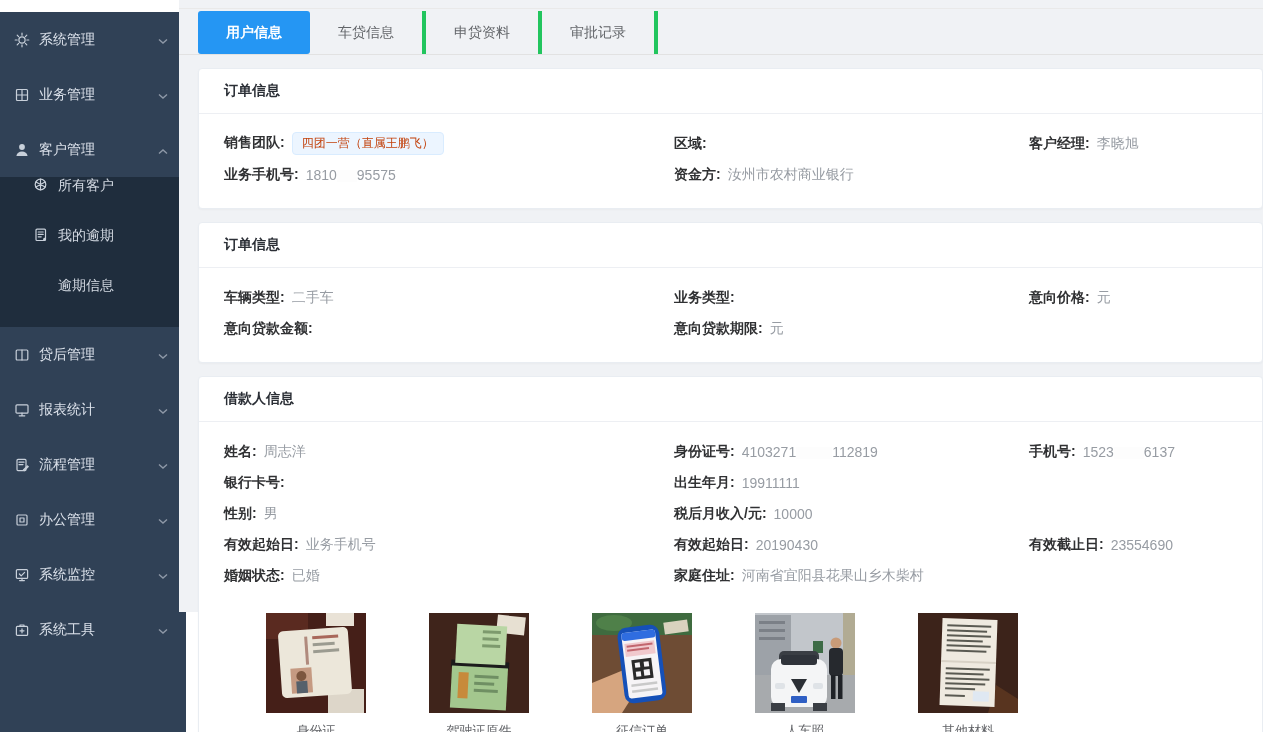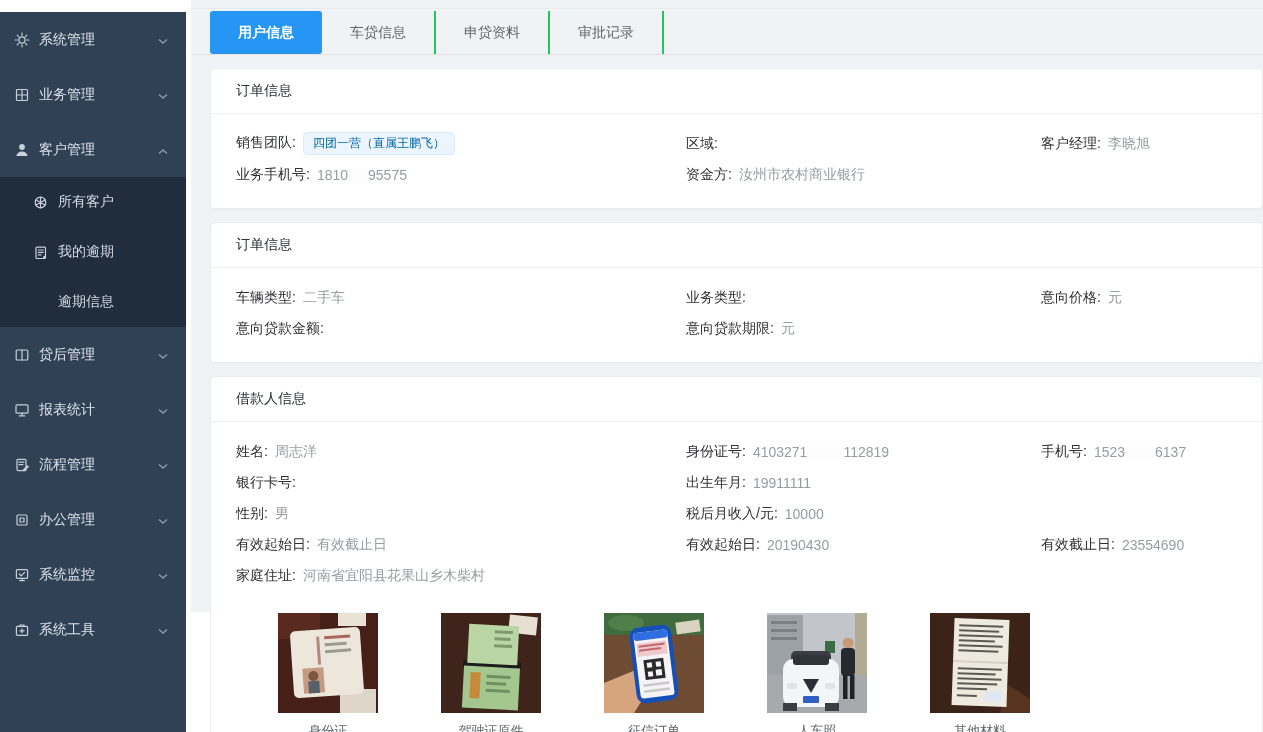--- a/index.html
+++ b/index.html
@@ -5,39 +5,39 @@
   html,body{margin:0;padding:0;width:1263px;height:732px;overflow:hidden;background:#fff;
     font-family:"Liberation Sans","DejaVu Sans",sans-serif;font-size:14px;}
   
   .sidebar{position:absolute;left:0;top:12px;width:186px;height:727px;background:#304156;box-sizing:border-box;}
   .m-item{height:55px;display:flex;align-items:center;padding:0 18px 0 14px;color:#dbe1ea;cursor:pointer;}
   .m-item .ico{width:16px;height:16px;margin-right:9px;flex:none;display:flex;align-items:center;justify-content:center;}
   .m-item svg.glyph{stroke:#c8d0da;fill:none;stroke-width:1.2;stroke-linecap:round;stroke-linejoin:round;}
   .m-item .chev{margin-left:auto;opacity:.75;}
   .m-item .chev svg{stroke:#aeb6c2;fill:none;stroke-width:1.4;}
   .submenu{background:#1f2d3d;}
-  .s-item{height:50px;display:flex;align-items:center;padding-left:33px;color:#d3d9e2;cursor:pointer;}
+  .s-item{height:50px;display:flex;padding-left:33px;color:#d3d9e2;cursor:pointer;}
   .s-item .ico{width:15px;height:15px;margin-right:10px;flex:none;}
   .s-item svg.glyph{stroke:#c8d0da;fill:none;stroke-width:1.2;stroke-linecap:round;stroke-linejoin:round;}
   .s-item.noicon{padding-left:58px;}
   
-  .main{position:absolute;left:191px;top:0;right:0;height:612px;background:#f0f2f5;}
+  .main{position:absolute;left:179px;top:0;right:0;height:612px;background:#f0f2f5;}
   .tabbar{margin-top:8px;height:47px;border-top:1px solid #e9e9e9;border-bottom:1px solid #e2e2e2;
     display:flex;align-items:flex-end;padding-left:19px;box-sizing:border-box;}
   .tab{height:43px;display:flex;align-items:center;padding:0 28px;color:#63666a;cursor:pointer;}
-  .tab.inactive{border-right:2px solid #22c55e;}
+  .tab.inactive{border-right:4px solid #22c55e;}
   .tab.active{background:#2596f3;color:#fff;border-radius:3px;font-weight:bold;}
   .card{background:#fff;border:1px solid #e9edf2;border-radius:4px;margin:13px 0 0 19px;box-shadow:0 1px 2px rgba(0,0,0,.03);}
-  .card-h{padding:13px 25px;font-weight:normal;color:#2b2f36;border-bottom:1px solid #edeff3;}
+  .card-h{padding:13px 25px;font-weight:bold;color:#2b2f36;border-bottom:1px solid #edeff3;}
   .card-b{padding:14px 25px 18px;}
   .frow{display:grid;grid-template-columns:450px 355px 1fr;align-items:center;min-height:31px;}
   .field{display:flex;align-items:center;white-space:nowrap;}
-  .flabel{font-weight:normal;color:#303133;}
+  .flabel{font-weight:bold;color:#303133;}
   .fvalue{margin-left:7px;color:#979ca3;}
-  .tag{display:inline-block;margin-left:7px;background:#ecf5ff;border:1px solid #d9ecff;color:#0369a1;
+  .tag{display:inline-block;margin-left:7px;background:#ecf5ff;border:1px solid #d9ecff;color:#c2410c;
     border-radius:4px;padding:3px 9px;font-size:12px;line-height:1.2;}
   .redact{display:inline-block;height:12px;background:#fdfdfd;vertical-align:middle;}
   .r20{width:20px}.r30{width:30px}.r36{width:36px}
   
   .photos{display:flex;gap:63px;padding-left:42px;margin-top:22px;}
   .photo{width:100px;cursor:pointer;}
   .photo svg{display:block;width:100px;height:100px;}
   .caption{text-align:center;margin-top:9px;font-size:13px;color:#606266;}
 </style>
 </head>
@@ -301,32 +301,36 @@
           <span class="fvalue">男</span>
         </div>
         <div class="field">
           <span class="flabel">税后月收入/元:</span>
           <span class="fvalue">10000</span>
         </div>
       </div>
       <div class="frow">
         <div class="field">
           <span class="flabel">有效起始日:</span>
-          <span class="fvalue">有效截止日</span>
+          <span class="fvalue">业务手机号</span>
         </div>
         <div class="field">
           <span class="flabel">有效起始日:</span>
           <span class="fvalue">20190430</span>
         </div>
         <div class="field">
           <span class="flabel">有效截止日:</span>
           <span class="fvalue">23554690</span>
         </div>
       </div>
       <div class="frow">
+        <div class="field">
+          <span class="flabel">婚姻状态:</span>
+          <span class="fvalue">已婚</span>
+        </div>
         <div class="field">
           <span class="flabel">家庭住址:</span>
           <span class="fvalue">河南省宜阳县花果山乡木柴村</span>
         </div>
         <div class="field"></div>
       </div>
 
       <div class="photos">
 
         <div class="photo">

